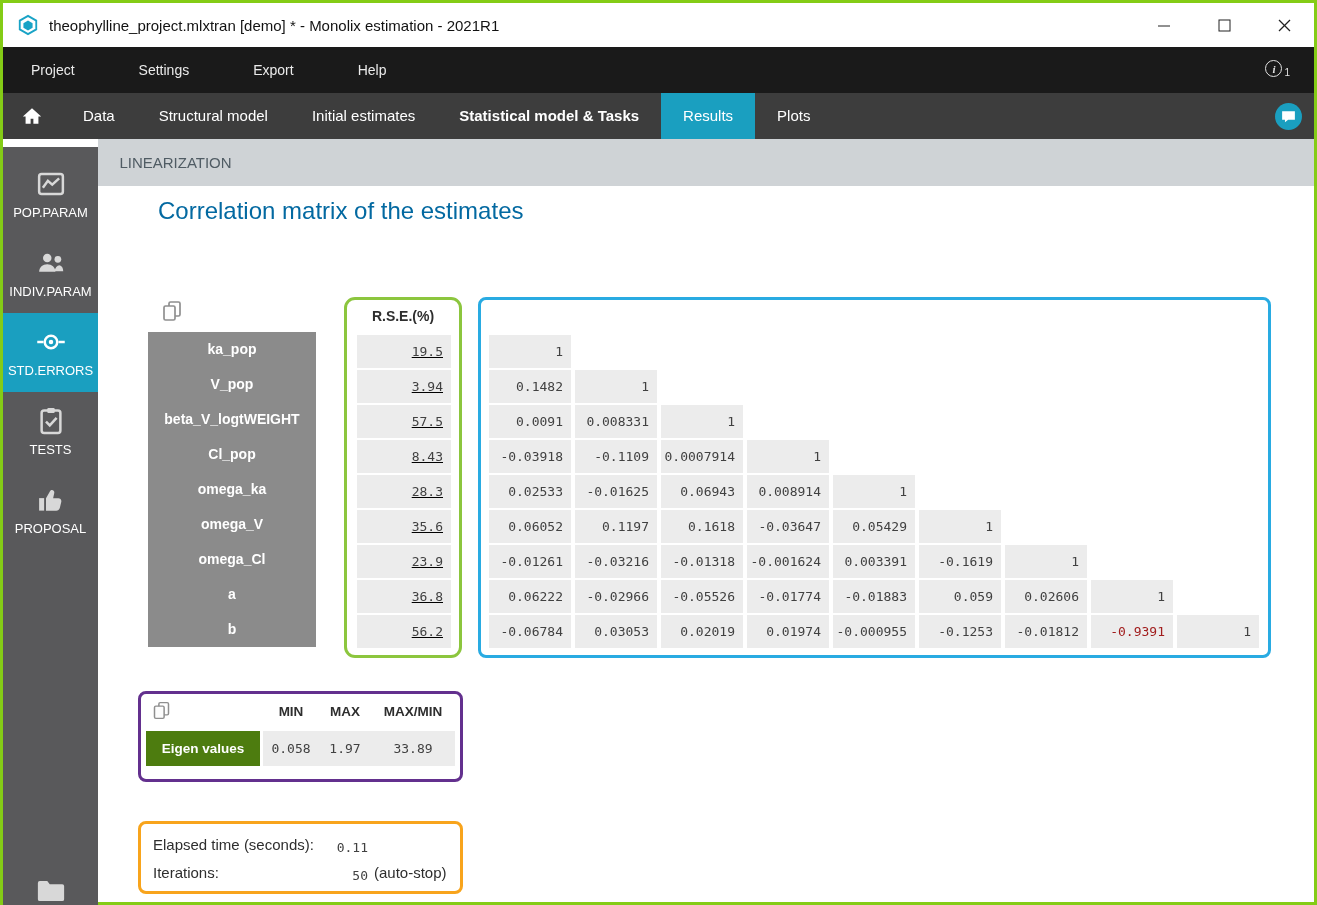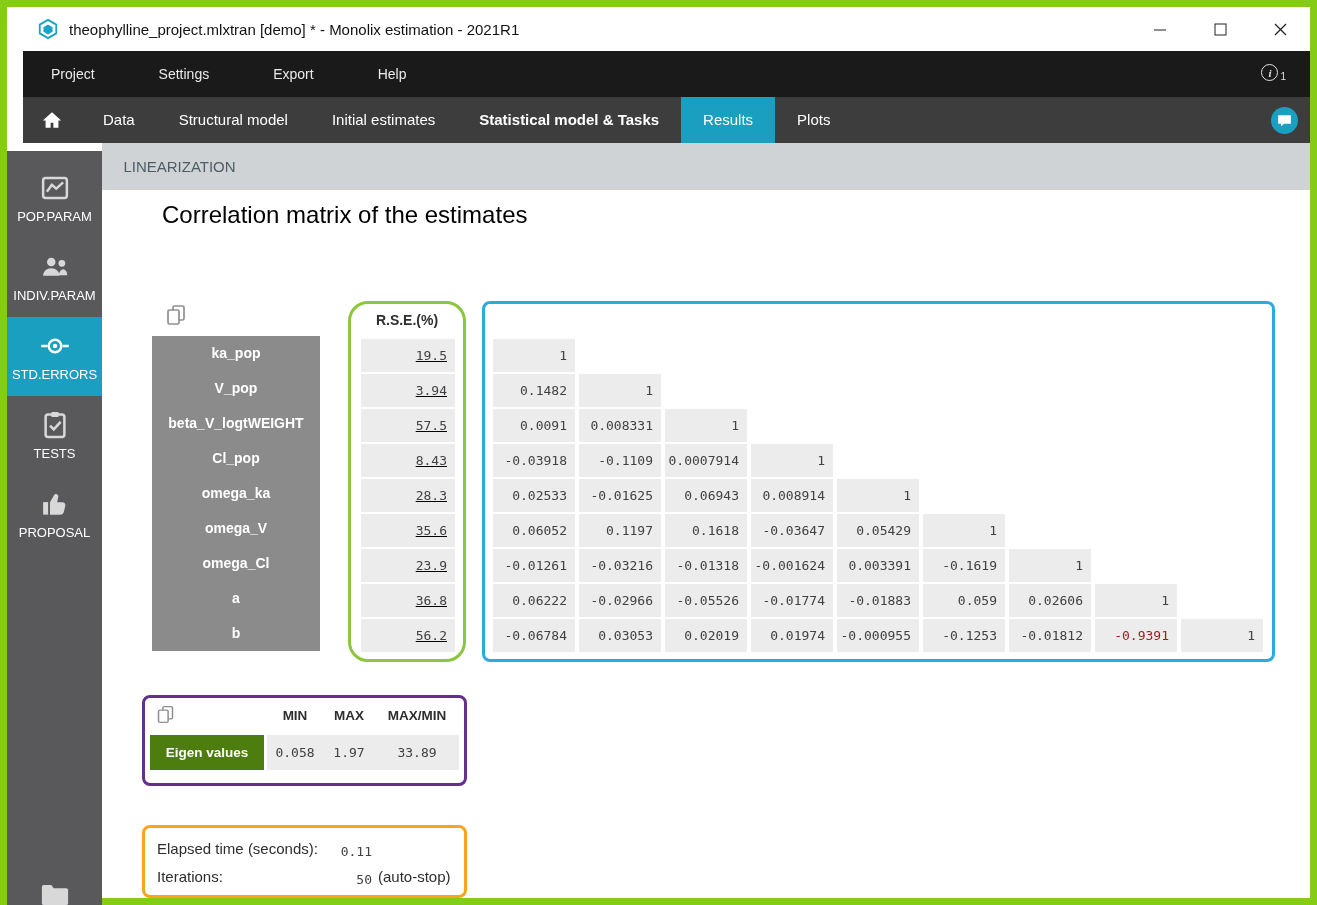--- a/index.html
+++ b/index.html
@@ -1,18 +1,18 @@
 <!DOCTYPE html>
 <html><head>
 <meta charset="utf-8">
 <style>
   * { box-sizing: border-box; margin: 0; padding: 0; }
   html,body { width: 1317px; height: 905px; overflow: hidden; background:#fff;
               font-family: "Liberation Sans", sans-serif; }
-  .window { position: relative; width: 1317px; height: 905px; border: 7px solid #84cc16; background:#fff;padding-left:16px; }
+  .window { position: relative; width: 1317px; height: 905px; border: 3px solid #84cc16; background:#fff; }
 
   
   .titlebar { height: 44px; display:flex; align-items:center; padding-left:14px; background:#fff; }
   .logo { width:22px; height:22px; flex:0 0 auto; }
   .title { margin-left:10px; font-size:15px; color:#121212; }
   .wincontrols { margin-left:auto; display:flex; height:100%; }
   .winbtn { width:60px; height:100%; display:flex; align-items:center; justify-content:center; cursor:default; }
 
   
   .menubar { height:46px; background:#1a1a1a; display:flex; align-items:center; gap:64px; padding-left:28px; position:relative; }
@@ -41,28 +41,28 @@
   .sideicon { width:30px; height:30px; }
   .folderbtn { position:absolute; bottom:12px; left:0; width:95px; display:flex; justify-content:center; }
 
   
   .main { position:absolute; left:95px; top:136px; right:0; bottom:0; background:#fff; }
   .subtabs { position:absolute; left:0; top:0; right:0; height:47px; background:#cfd3d6; display:flex; }
   .subtab { line-height:47px; text-align:center; font-size:15px; color:#505c64; }
   .subtab.active { width:259px; background:#a9aeb2; color:#333c43; }
   .subtab.linz { width:155px; }
 
-  .pagetitle { position:absolute; left:60px; top:58px; font-size:24px; color:#000000; font-weight:400; }
+  .pagetitle { position:absolute; left:60px; top:58px; font-size:24px; color:#0369a1; font-weight:400; }
   .copy-main { position:absolute; left:62px; top:160px; width:24px; height:24px; }
 
   .param-labels { position:absolute; left:50px; top:193px; width:168px; background:#8b8b8b; }
   .plabel { height:35px; line-height:35px; text-align:center; color:#fff; font-weight:bold; font-size:14px; }
 
   .rse-box { position:absolute; left:246px; top:158px; width:118px; height:361px;
-             border:3px solid #8cc63e; border-radius:20px; }
+             border:3px solid #8cc63e; border-radius:11px; }
   .rse-header { text-align:center; font-weight:bold; font-size:14px; color:#2e2e2e; margin-top:8px; }
   .rse-values { position:absolute; left:10px; top:35px;text-decoration:underline; }
   .cell { height:33px; line-height:33px; margin-bottom:2px; background:#ececec;
           font-family:"DejaVu Sans Mono", monospace; font-size:13px; color:#414141;
           text-align:right; padding-right:8px; }
   .cell.rse { width:94px; }
 
   .matrix-box { position:absolute; left:380px; top:158px; width:793px; height:361px;
                 border:3px solid #29abe2; border-radius:8px; }
   .matrix-grid { position:absolute; left:8px; top:35px; }

